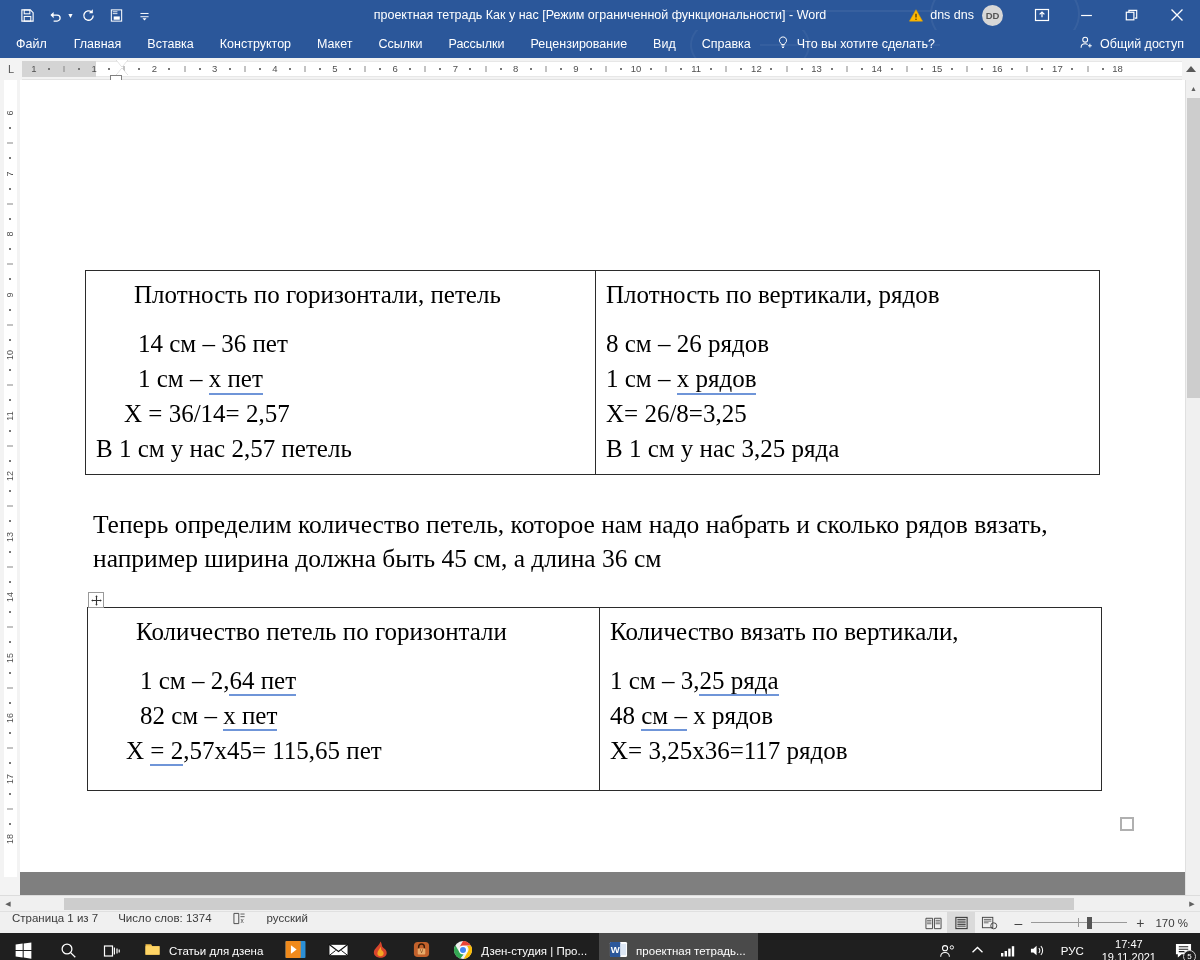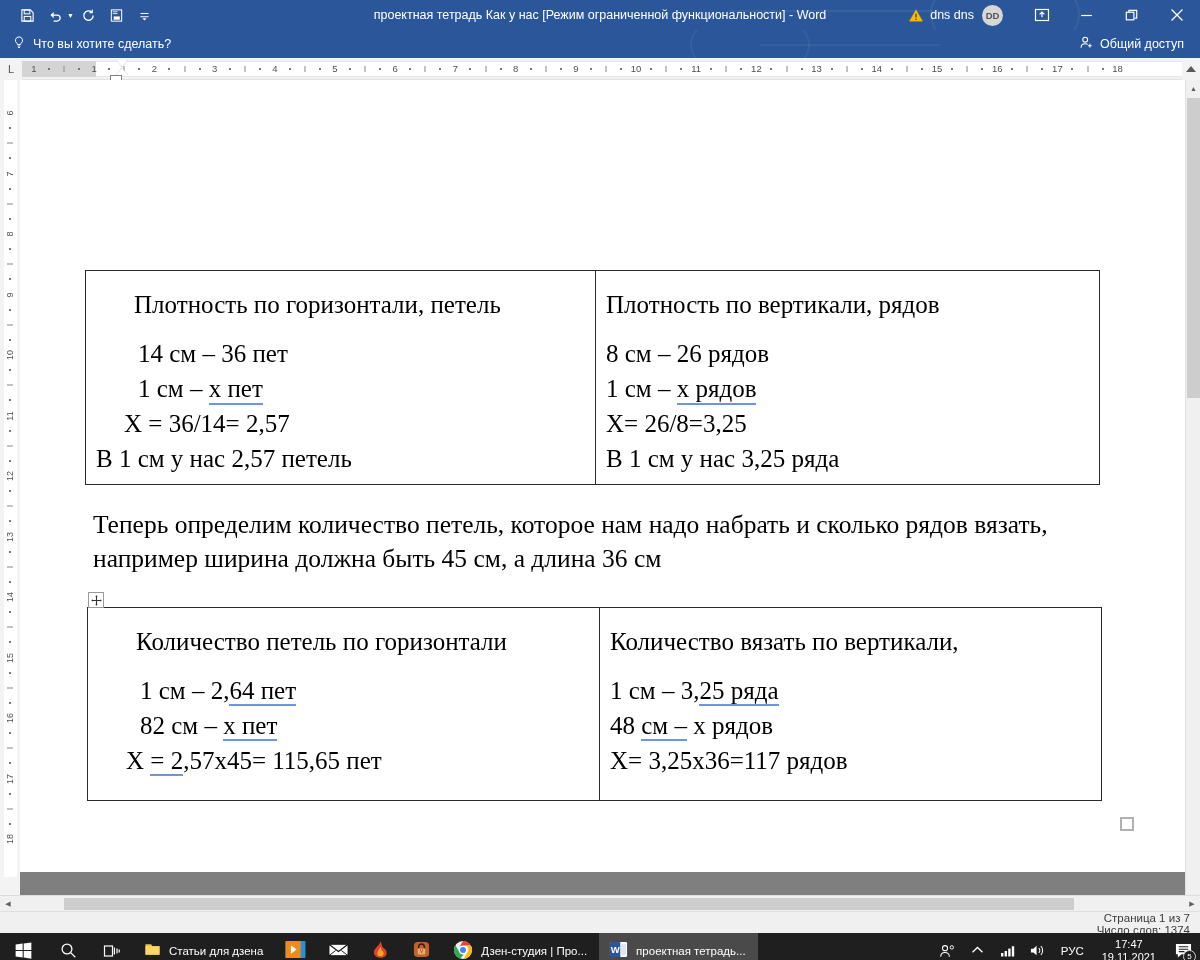--- a/index.html
+++ b/index.html
@@ -263,21 +263,21 @@
   .doc { font-family: "Liberation Serif", "DejaVu Serif", serif; color: #000; }
 
   table.wtable {
     border-collapse: collapse;
     width: 1015px;
     table-layout: fixed;
   }
   table.wtable td {
     border: 1px solid #2b2b2b;
     vertical-align: top;
-    padding: 16px 10px 8px 10px;
+    padding: 6px 10px 8px 10px;
     font-size: 25px;
     line-height: 1.40;
   }
   .tbl1 { position: absolute; left: 0; top: 190px; }
   .tbl1 td:first-child { width: 510px; }
   .tbl2 { position: absolute; left: 2px; top: 527px; }
   .tbl2 td:first-child { width: 512px; }
 
   .ind1 { padding-left: 42px; }
   .ind2 { padding-left: 28px; }
@@ -354,25 +354,24 @@
     position: absolute; left: 48px; top: 2px;
     width: 1010px; height: 12px;
     background: #cdcdcd;
   }
 
   
   .status {
     height: 22px;
     background: #f0f0f0;
     display: flex;
-    align-items: flex-end;
+    align-items: flex-start;
     font-size: 11.5px;
     color: #3b3b3b;
     border-top: 1px solid #e0e0e0;
-    flex-direction: column;
   }
   .st-item { padding: 0 10px; white-space: nowrap; }
   .st-item:first-child { padding-left: 12px; }
   .st-right { margin-left: auto; display: flex; align-items: center; }
   .view-btn {
     width: 28px; height: 22px;
     display: flex; align-items: center; justify-content: center;
     color: #444;
   }
   .view-btn.active { background: #dadada; }
@@ -538,20 +537,32 @@
           <path d="M1.3 1.3 10.7 10.7M10.7 1.3 1.3 10.7" stroke="#fff" stroke-width="1.1"></path>
         </svg>
     </div>
   </div>
 </div>
 
 <div class="ribbon">
   <div class="rb-deco"></div>
   <div class="rb-deco2"></div>
 
+  <div class="rb-tabs">
+    <div class="rb-tab">Файл</div>
+    <div class="rb-tab">Главная</div>
+    <div class="rb-tab">Вставка</div>
+    <div class="rb-tab">Конструктор</div>
+    <div class="rb-tab">Макет</div>
+    <div class="rb-tab">Ссылки</div>
+    <div class="rb-tab">Рассылки</div>
+    <div class="rb-tab">Рецензирование</div>
+    <div class="rb-tab">Вид</div>
+    <div class="rb-tab">Справка</div>
+  </div>
 
   <div class="rb-tellme">
     <span>
       <svg width="14" height="15" viewBox="0 0 16 16">
           <path d="M8 1.6a4 4 0 0 1 2.6 7.1c-.5.5-.8 1-.8 1.6H6.2c0-.6-.3-1.1-.8-1.6A4 4 0 0 1 8 1.6z" fill="none" stroke="#fff" stroke-width="1.1"></path>
           <path d="M6.4 12h3.2M6.9 13.7h2.2" stroke="#fff" stroke-width="1.1"></path>
         </svg>
     </span>
     <span>Что вы хотите сделать?</span>
   </div>

